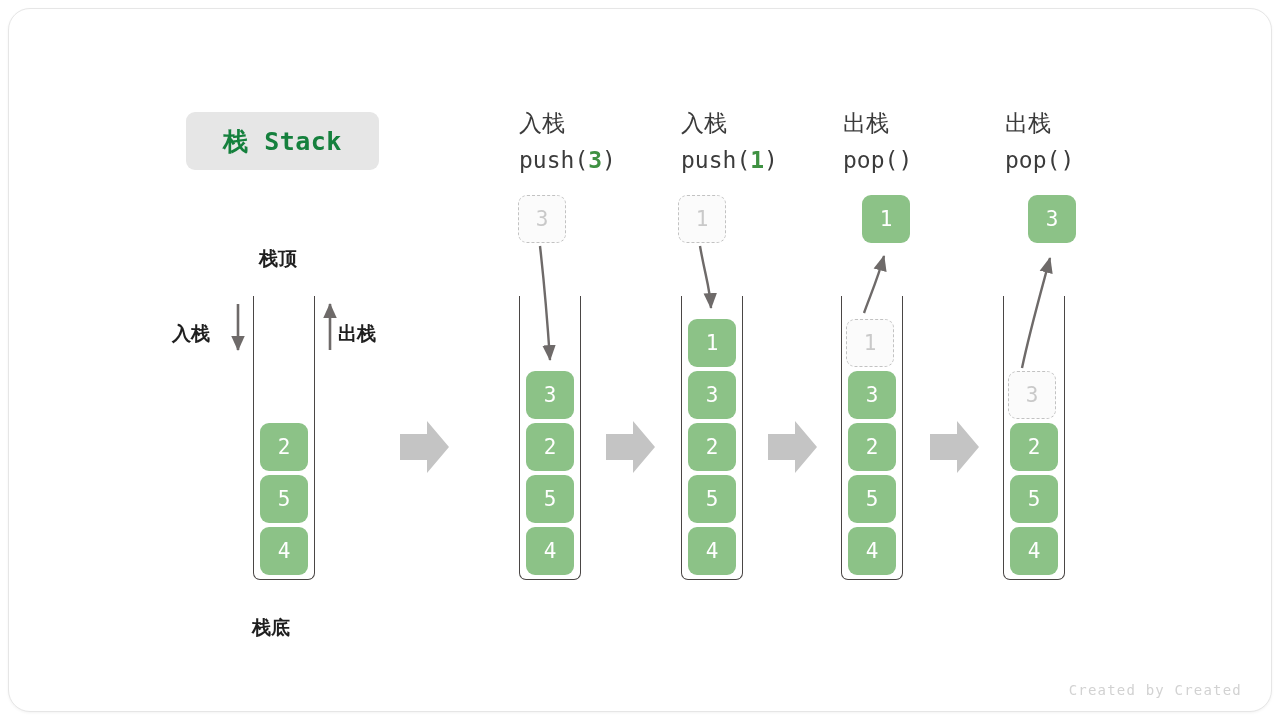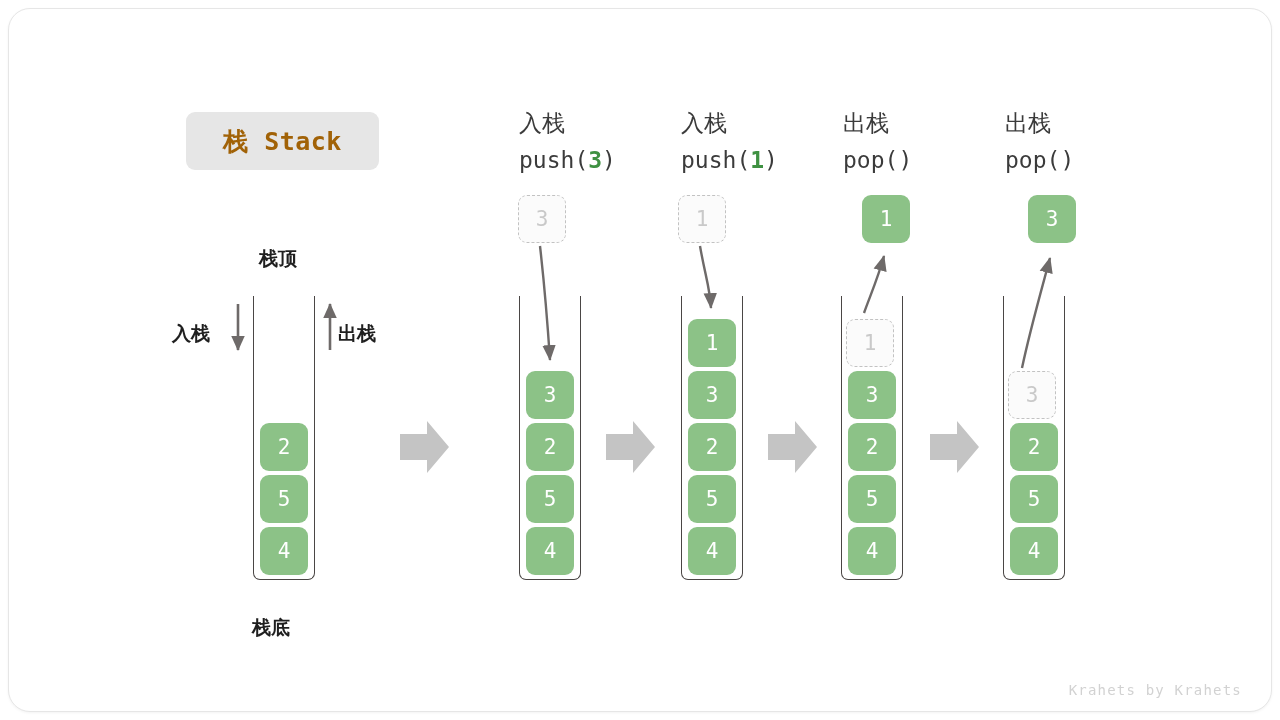--- a/index.html
+++ b/index.html
@@ -27,21 +27,21 @@
   
   .title-pill {
     position: absolute;
     left: 186px; top: 112px;
     width: 193px; height: 58px;
     background: #e6e6e6;
     border-radius: 9px;
     display: flex; align-items: center; justify-content: center;
     font-family: "DejaVu Sans Mono", "Liberation Mono", monospace;
     font-size: 25px; font-weight: bold;
-    color: #a16207;
+    color: #15803d;
     letter-spacing: 0.5px;
   }
 
   
   .lbl {
     position: absolute;
     color: #1f1f1f;
     font-weight: bold;
     white-space: nowrap;
   }
@@ -197,14 +197,14 @@
 
     <path d="M540,246 C545,290 548,330 550,360" fill="none" stroke="#6e6a69" stroke-width="2.4" marker-end="url(#ar-thin)"></path>
 
     <path d="M700,246 C705,275 710,288 711,308" fill="none" stroke="#6e6a69" stroke-width="2.4" marker-end="url(#ar-thin)"></path>
 
     <path d="M864,313 C870,296 878,278 884,256" fill="none" stroke="#6e6a69" stroke-width="2.4" marker-end="url(#ar-thin)"></path>
 
     <path d="M1022,368 C1030,330 1042,288 1050,258" fill="none" stroke="#6e6a69" stroke-width="2.4" marker-end="url(#ar-thin)"></path>
   </svg>
 
-  <div class="footer">Krahets by Krahets</div>
+  <div class="footer">Created by Created</div>
 </div>
 
 </body></html>

